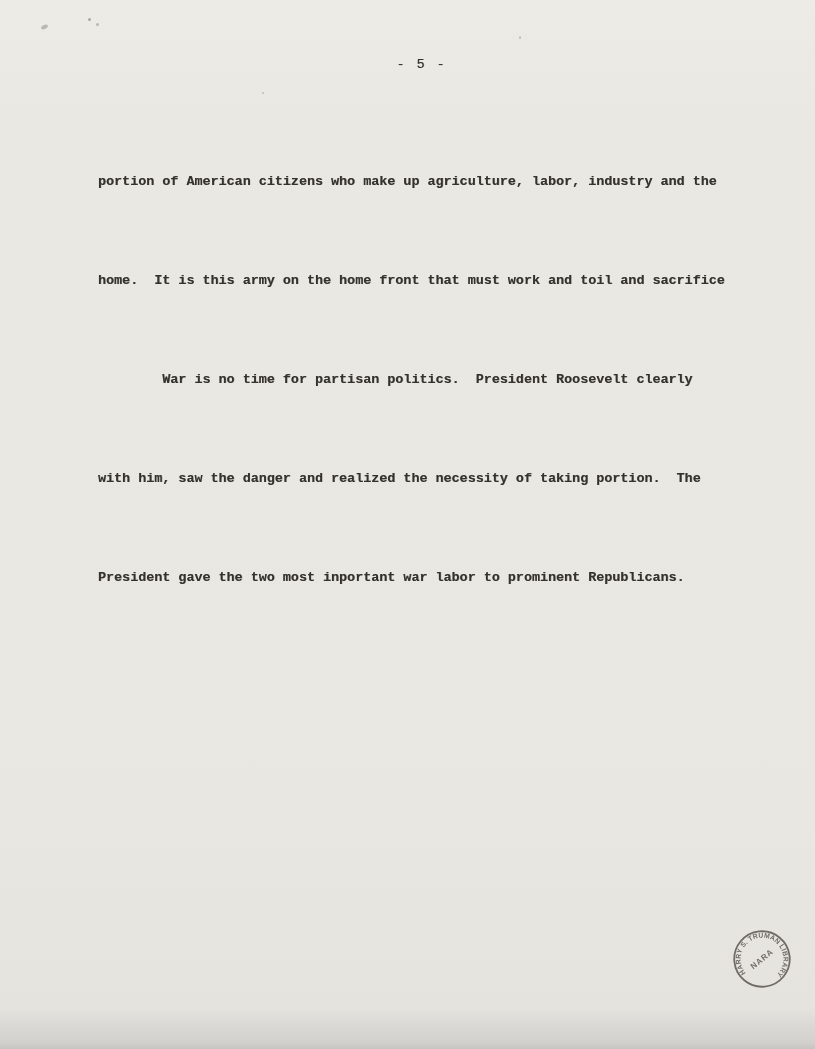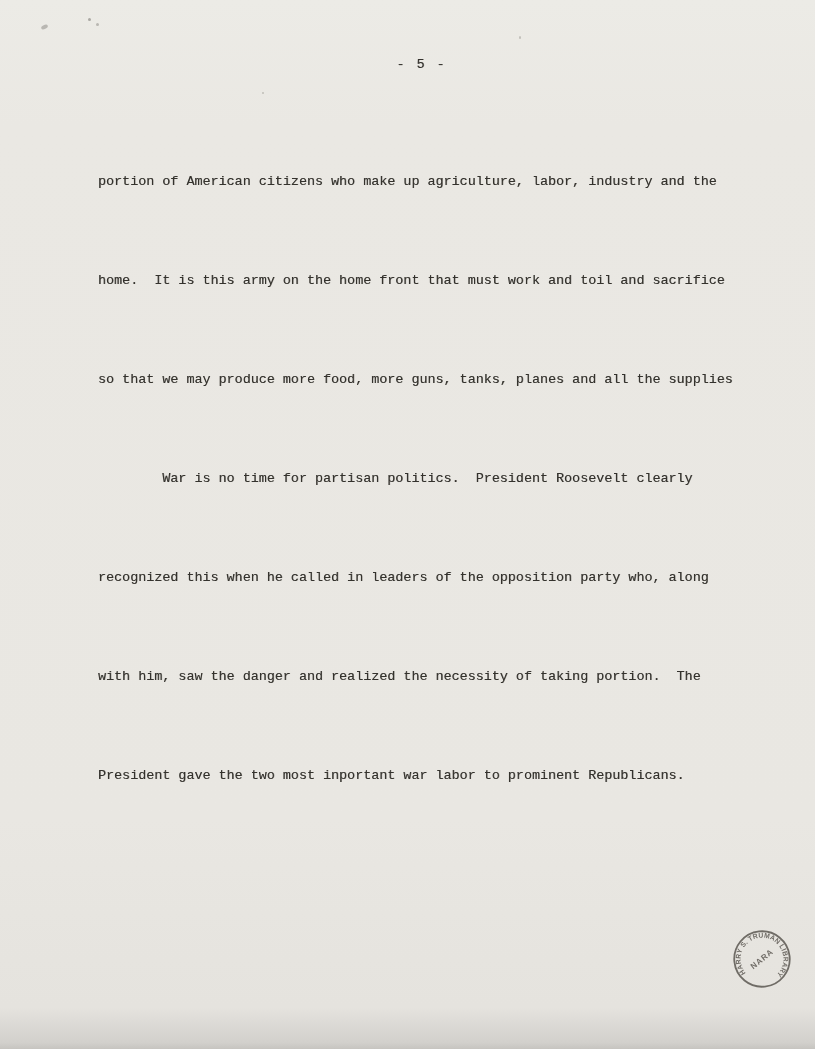--- a/index.html
+++ b/index.html
@@ -39,20 +39,21 @@
     position: absolute;
     left: 98px;
     top: 99px;
     font-size: 13.4px;
     line-height: 33px;
     white-space: pre;
     text-shadow: 0.4px 0.3px 0.6px rgba(52,50,45,0.5);
   }
   .body-text .line {
     height: 33px;
+    font-weight: bold;
   }
   .stamp {
     position: absolute;
     left: 730px;
     top: 927px;
     width: 64px;
     height: 64px;
     transform: rotate(-6deg);
     opacity: 0.82;
   }
@@ -80,23 +81,21 @@
 
   <div class="speck s1"></div>
   <div class="speck s2"></div>
   <div class="speck s3"></div>
   <div class="speck s4"></div>
   <div class="speck s5"></div>
 
   <div class="body-text">
     <div class="line">portion of American citizens who make up agriculture, labor, industry and the</div>
     <div class="line">home.  It is this army on the home front that must work and toil and sacrifice</div>
-    <div class="line">so that we may produce more food, more guns, tanks, planes and all the supplies</div>
     <div class="line">        War is no time for partisan politics.  President Roosevelt clearly</div>
-    <div class="line">recognized this when he called in leaders of the opposition party who, along</div>
     <div class="line">with him, saw the danger and realized the necessity of taking portion.  The</div>
     <div class="line">President gave the two most inportant war labor to prominent Republicans.</div>
     
     
     
     
     
     
     
     

